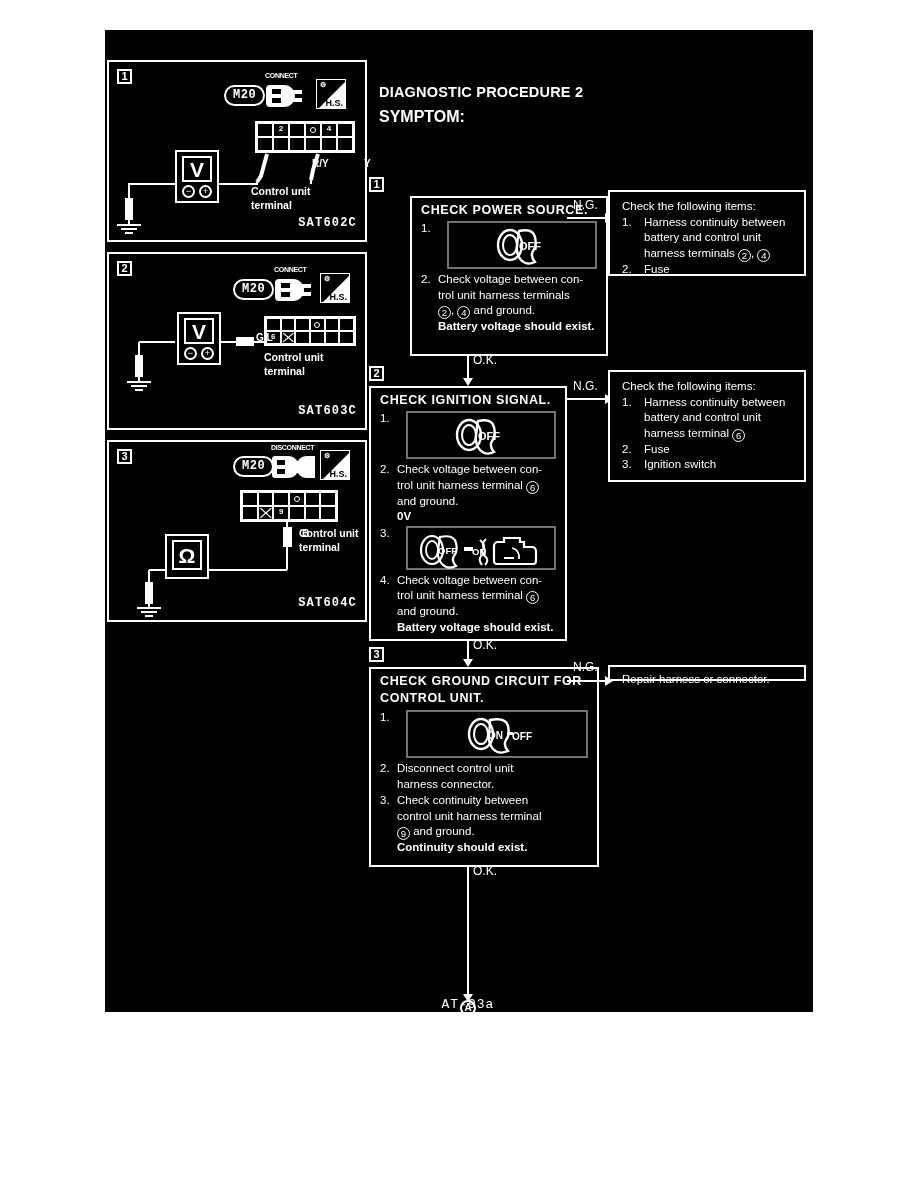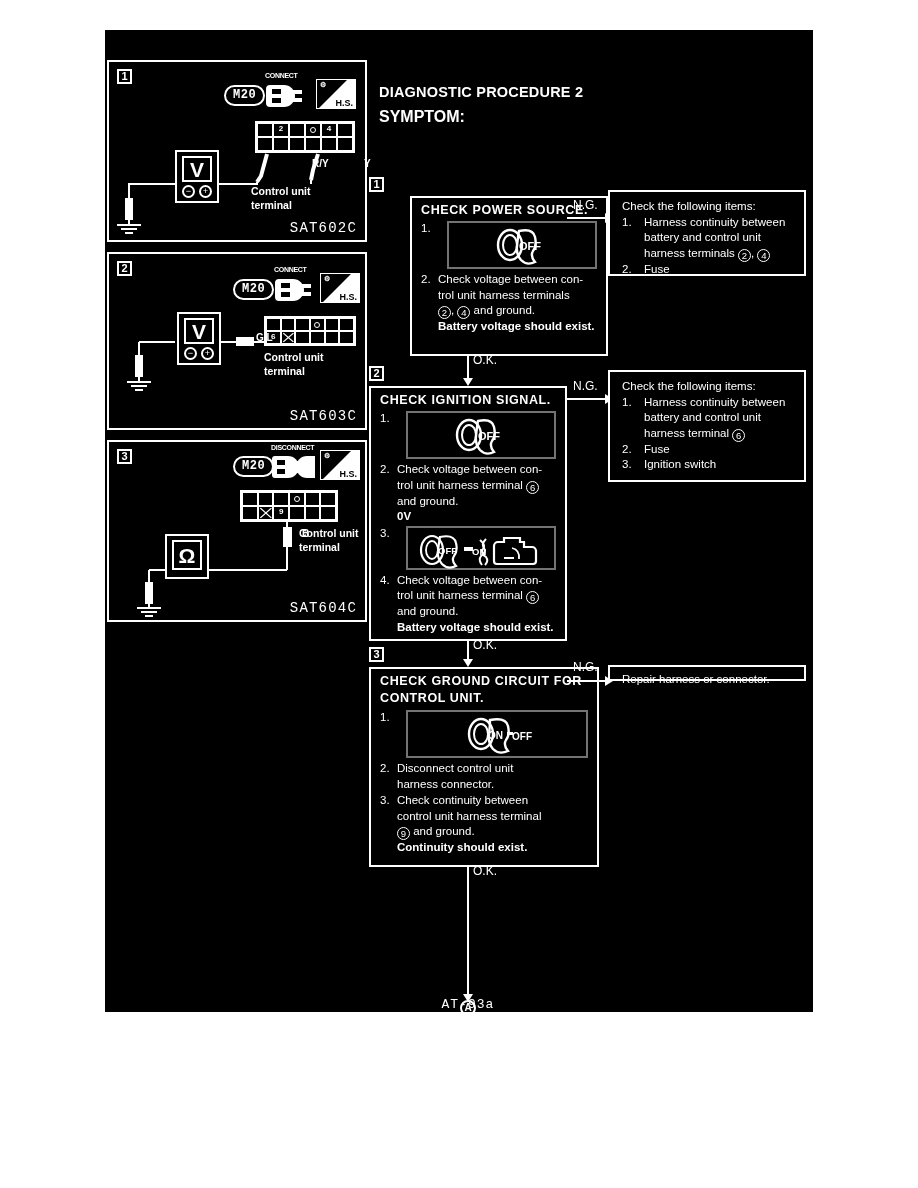--- a/index.html
+++ b/index.html
@@ -37,24 +37,24 @@
     border: 2px solid #ffffff;
     color: #ffffff;
     font-size: 11px;
     font-weight: bold;
     line-height: 11px;
     text-align: center;
     font-family: "Liberation Sans", sans-serif;
   }
   .fig-code {
     position: absolute;
-    right: 8px; bottom: 4px;
+    right: 8px; bottom: 10px;
     font-family: "Liberation Mono", monospace;
-    font-size: 14px;
-    font-weight: normal;
+    font-size: 12px;
+    font-weight: bold;
     letter-spacing: 1.2px;
     color: #ffffff;
   }
   .conn-badge {
     position: absolute;
     border: 2px solid #fff;
     border-radius: 12px;
     padding: 1px 7px 2px 7px;
     font-family: "Liberation Mono", monospace;
     font-size: 12px;
@@ -64,21 +64,21 @@
   .conn-word {
     position: absolute;
     font-size: 7px;
     font-weight: bold;
     letter-spacing: -0.3px;
     font-family: "Liberation Sans", sans-serif;
   }
   .plug-icon { position: absolute; }
   .hs-box {
     position: absolute;
-    width: 40px; height: 30px;
+    width: 30px; height: 30px;
     border: 1px solid #fff;
     background: #fff;
     overflow: hidden;
   }
   .hs-box .tri {
     position: absolute; left: 0; top: 0;
     width: 0; height: 0;
     border-left: 30px solid #000;
     border-bottom: 30px solid transparent;
   }

